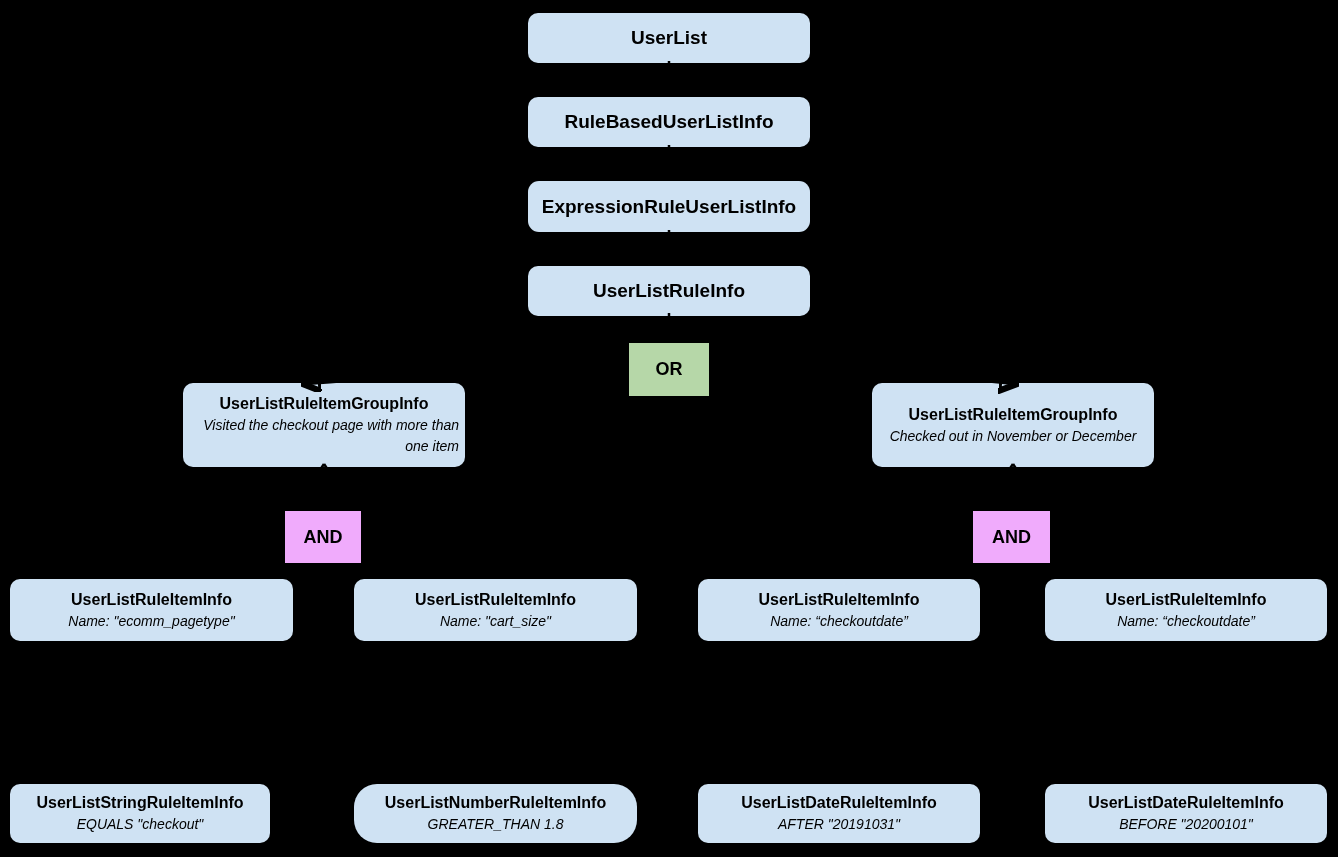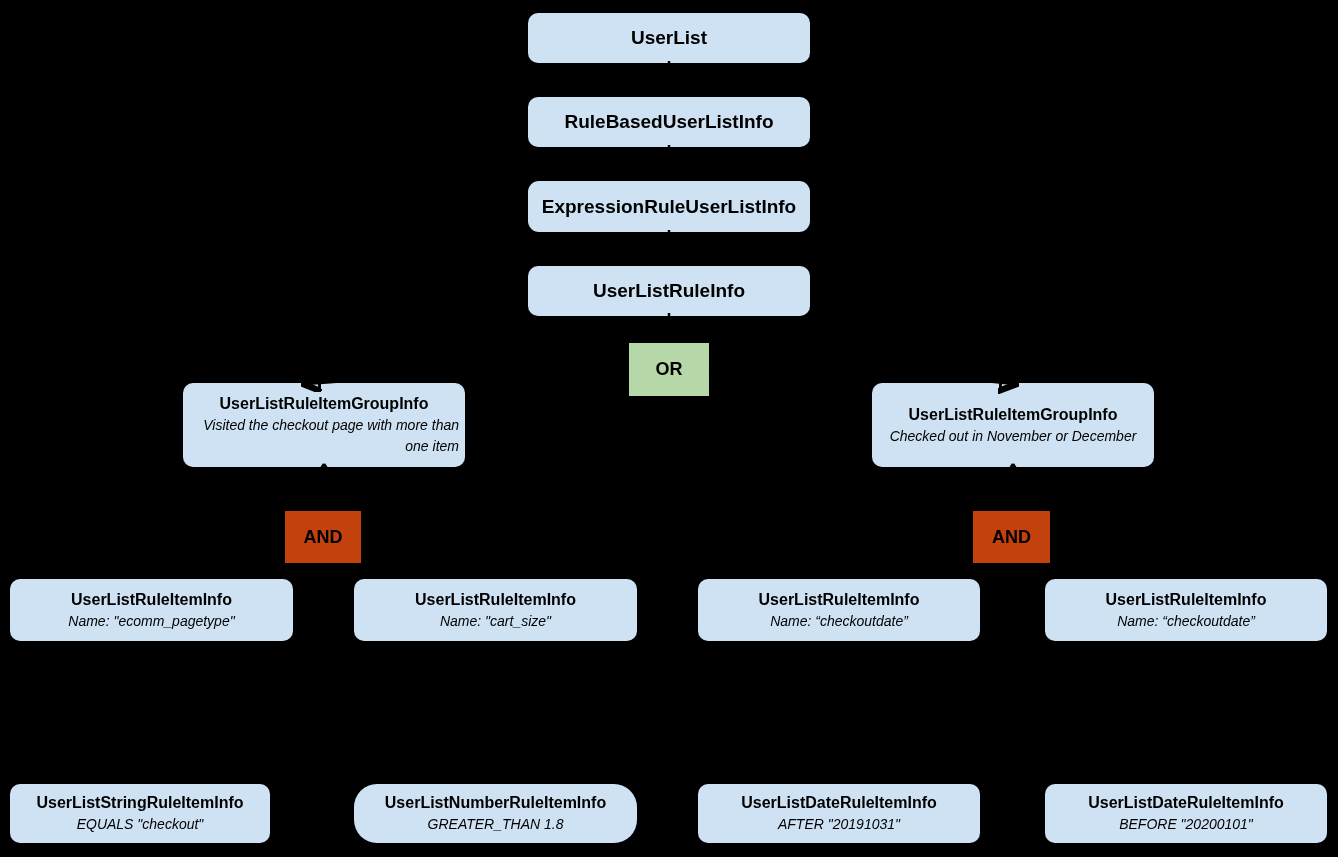--- a/index.html
+++ b/index.html
@@ -35,21 +35,21 @@
     color: #000000;
     font-weight: bold;
     font-size: 18px;
     display: flex;
     align-items: center;
     justify-content: center;
     box-sizing: border-box;
     z-index: 2;
   }
   .op.or  { background: #b6d7a8; }
-  .op.and { background: #c2410c; align-items: center; }
+  .op.and { background: #f0abfc; align-items: center; }
 
   
   #n-userlist        { left: 528px; top: 13px;  width: 282px; height: 50px; }
   #n-rulebased       { left: 528px; top: 97px;  width: 282px; height: 50px; }
   #n-expressionrule  { left: 528px; top: 181px; width: 282px; height: 51px; border-radius: 11px; }
   #n-userlistrule    { left: 528px; top: 266px; width: 282px; height: 50px; }
   #n-or              { left: 629px; top: 343px; width: 80px;  height: 53px; }
   #n-group-left      { left: 183px; top: 383px; width: 282px; height: 84px; }
   #n-group-right     { left: 872px; top: 383px; width: 282px; height: 84px; }
   #n-and-left        { left: 285px; top: 511px; width: 76px;  height: 52px; }

